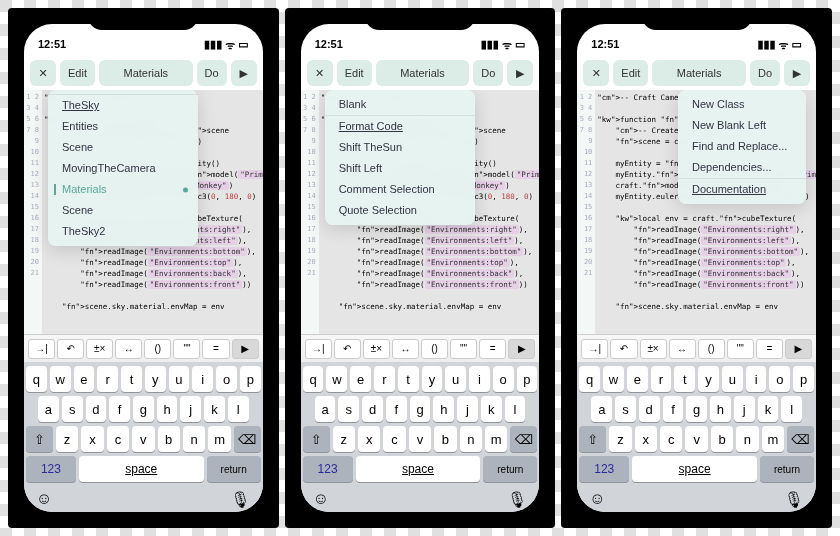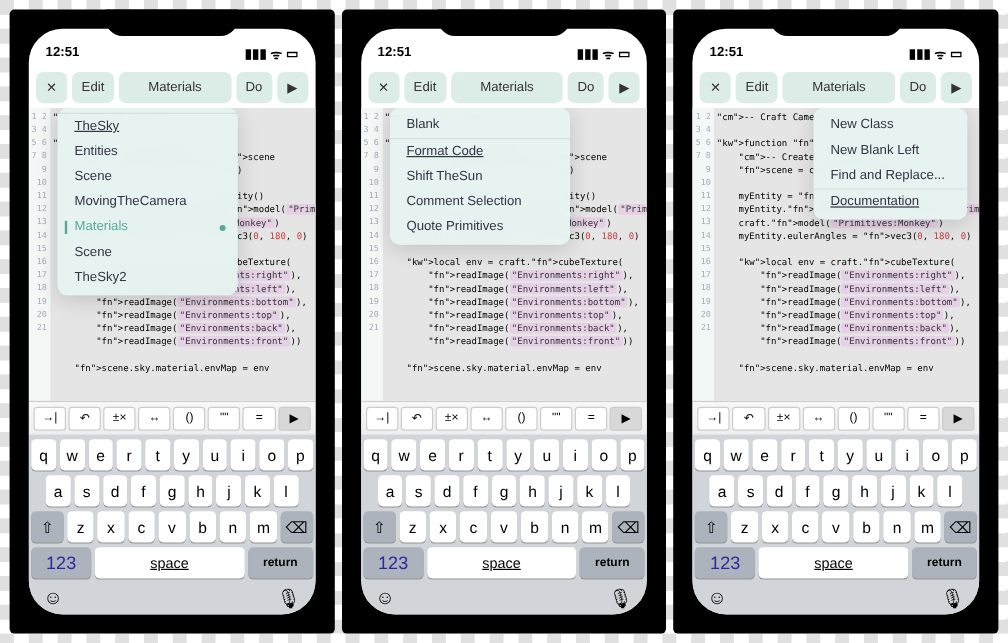--- a/index.html
+++ b/index.html
@@ -85,23 +85,23 @@
   .acc-play { background: #d8d8d8; }
   .keyboard {
     background: #d1d4d9; padding: 4px 2px 2px;
   }
   .kb-row { display: flex; gap: 3px; margin-bottom: 4px; justify-content: center; }
   .kb-key {
     background: #fff; border-radius: 4px; height: 26px; flex: 1;
     display: flex; align-items: center; justify-content: center;
     font-size: 13px; box-shadow: 0 1px 0 rgba(0,0,0,0.3);
   }
-  .kb-key.fn { background: #adb3bc; font-size: 15px; }
+  .kb-key.fn { background: #adb3bc; font-size: 12px; }
   .kb-key.space { flex: 3; font-size: 12px; text-decoration: underline; }
-  .kb-key.ret { flex: 1.3; font-size: 10px; background: #adb3bc; font-weight: bold; }
+  .kb-key.ret { flex: 1.3; font-size: 10px; background: #adb3bc; }
   .kb-key.shift { flex: 1.2; background: #adb3bc; }
   .kb-key.del { flex: 1.2; background: #adb3bc; }
   .kb-bottom {
     display: flex; justify-content: space-between; align-items: center;
     padding: 4px 10px 2px; height: 24px;
   }
   .home-bar {
     position: absolute; bottom: 3px; left: 50%; transform: translateX(-50%);
     width: 80px; height: 3px; background: #000; border-radius: 2px; z-index: 101;
   }
@@ -299,22 +299,23 @@
         <span class="&lt;span">"fn"</span>&gt;readImage(<span class="str">"Environments:top"</span>),
         <span class="&lt;span">"fn"</span>&gt;readImage(<span class="str">"Environments:back"</span>),
         <span class="&lt;span">"fn"</span>&gt;readImage(<span class="str">"Environments:front"</span>))
 
     <span class="&lt;span">"fn"</span>&gt;scene.sky.material.envMap = env
 </div>
       <div class="popup popup-left">
           <div class="popup-item">Blank</div>
           <div class="popup-item sep">Format Code</div>
           <div class="popup-item">Shift TheSun</div>
+          <div class="popup-item">Shift Left</div>
           <div class="popup-item">Comment Selection</div>
-          <div class="popup-item">Quote Primitives</div>
+          <div class="popup-item">Quote Selection</div>
         </div>
     </div>
     <div class="accessory">
         <div class="acc-key ">→|</div>
         <div class="acc-key ">↶</div>
         <div class="acc-key ">±×</div>
         <div class="acc-key ">↔</div>
         <div class="acc-key ">()</div>
         <div class="acc-key ">""</div>
         <div class="acc-key ">=</div>
@@ -427,20 +428,21 @@
         <span class="&lt;span">"fn"</span>&gt;readImage(<span class="str">"Environments:top"</span>),
         <span class="&lt;span">"fn"</span>&gt;readImage(<span class="str">"Environments:back"</span>),
         <span class="&lt;span">"fn"</span>&gt;readImage(<span class="str">"Environments:front"</span>))
 
     <span class="&lt;span">"fn"</span>&gt;scene.sky.material.envMap = env
 </div>
       <div class="popup popup-right">
           <div class="popup-item">New Class</div>
           <div class="popup-item">New Blank Left</div>
           <div class="popup-item">Find and Replace...</div>
+          <div class="popup-item">Dependencies...</div>
           <div class="popup-item sep">Documentation</div>
         </div>
     </div>
     <div class="accessory">
         <div class="acc-key ">→|</div>
         <div class="acc-key ">↶</div>
         <div class="acc-key ">±×</div>
         <div class="acc-key ">↔</div>
         <div class="acc-key ">()</div>
         <div class="acc-key ">""</div>

